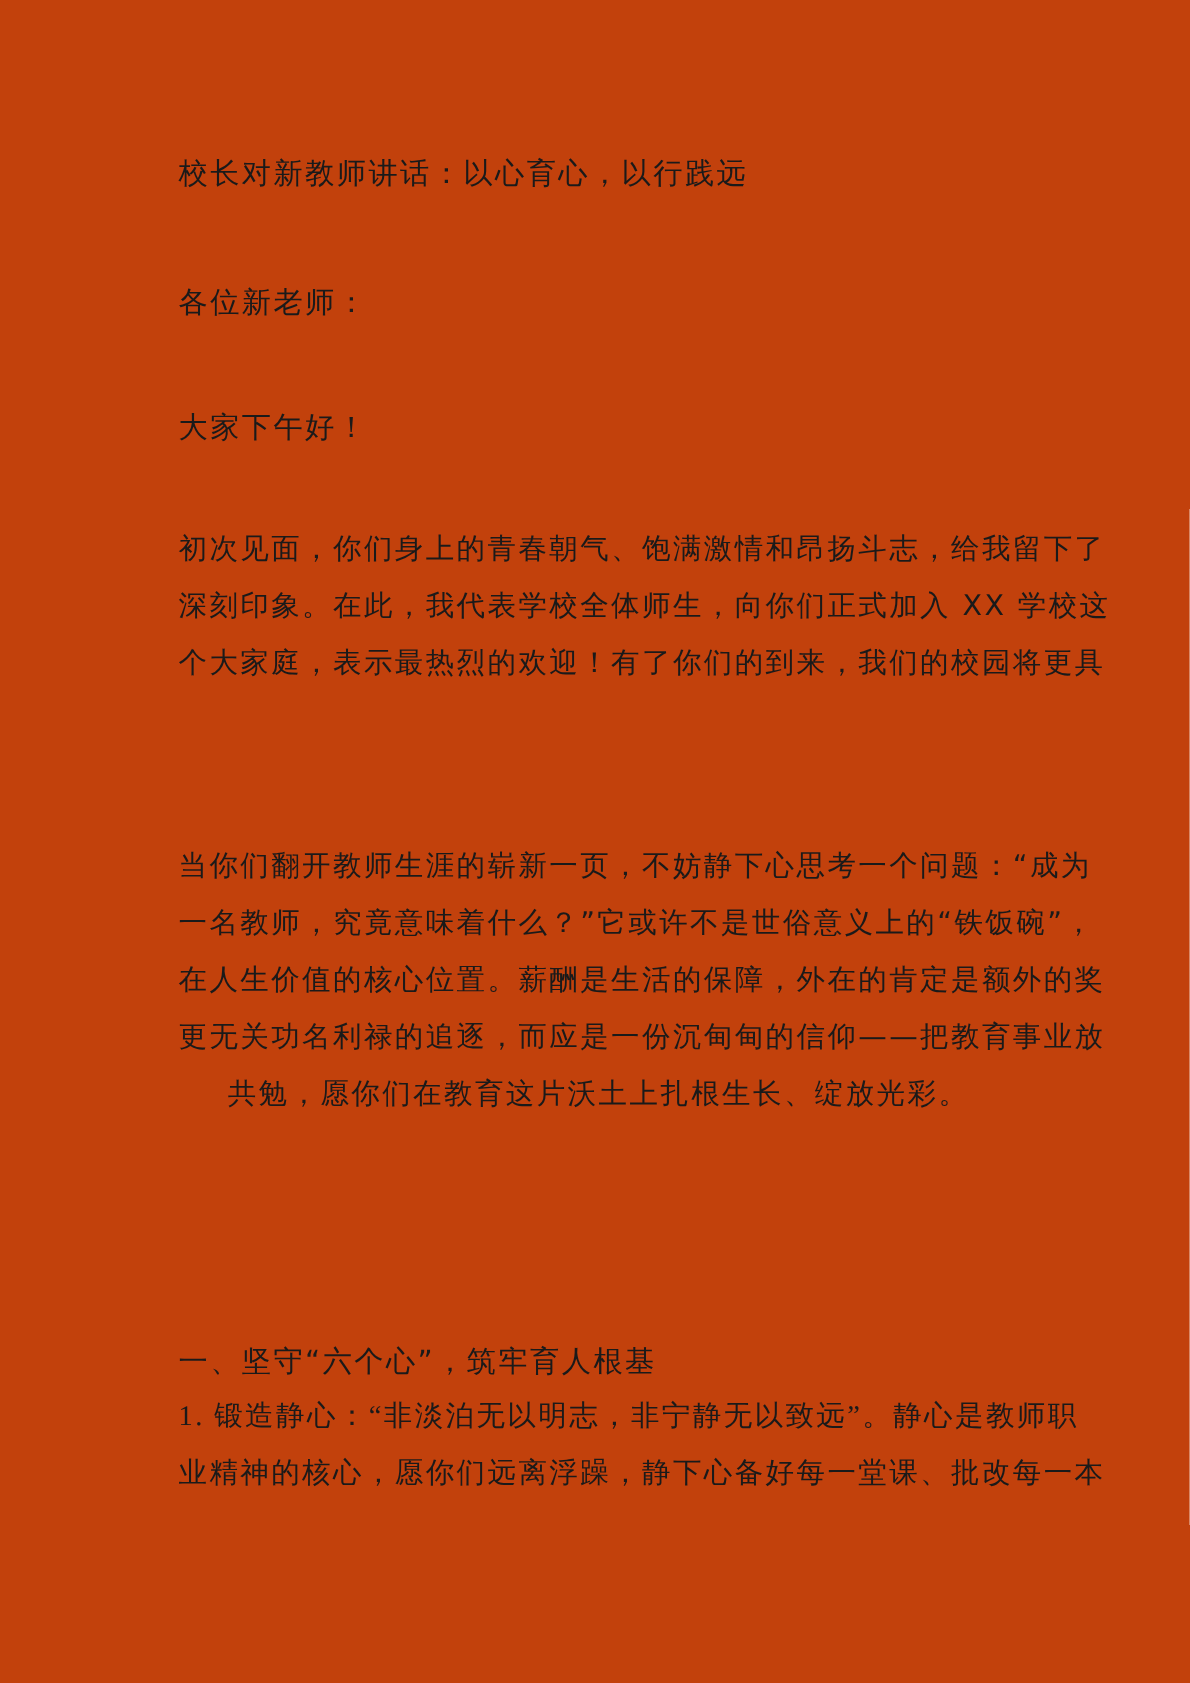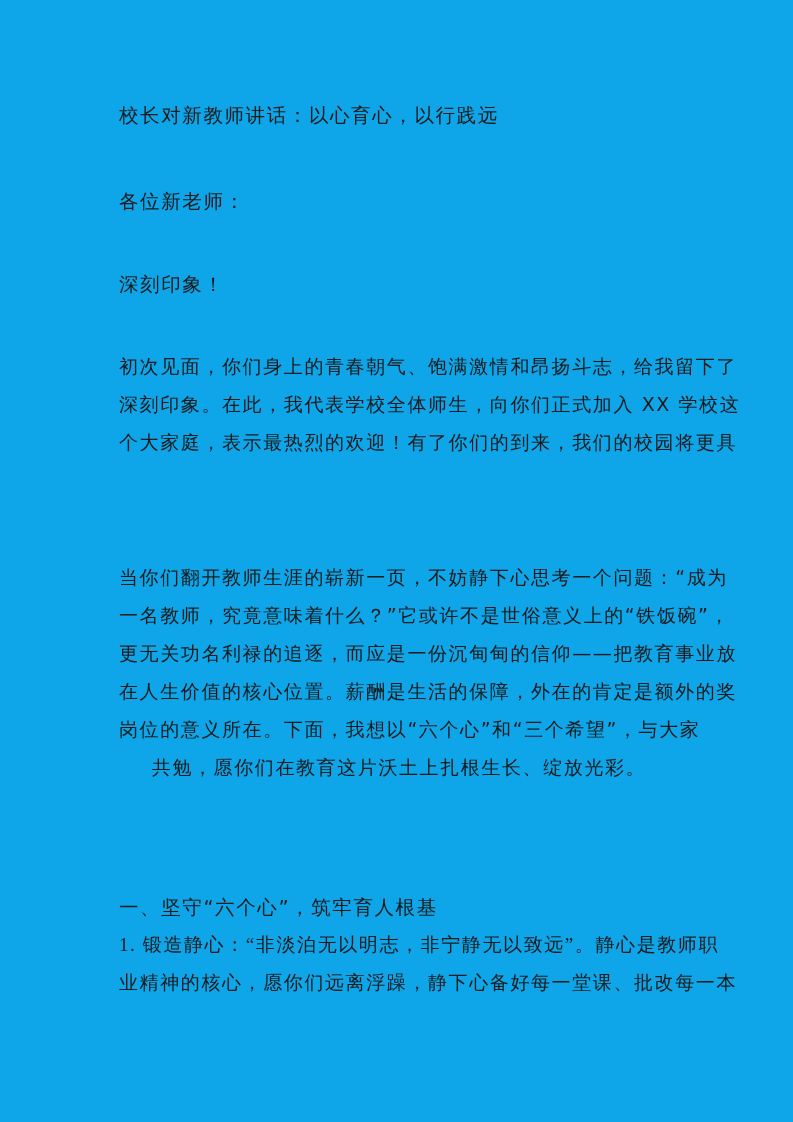--- a/index.html
+++ b/index.html
@@ -13,21 +13,21 @@
     position: relative;
     overflow: hidden;
     font-family: "DejaVu Sans", "Liberation Sans", sans-serif;
     color: #1a1a1a;
   }
   .page {
     position: absolute;
     left: 0; top: 0;
     width: 793px;
     height: 1122px;
-    background: #0ea5e9;
+    background: #c2410c;
   }
   .line {
     position: absolute;
     left: 119px;
     width: 560px;
     font-size: 19.5px;
     line-height: 24px;
     height: 24px;
     white-space: nowrap;
     letter-spacing: 1.6px;
@@ -49,34 +49,33 @@
 </style>
 </head>
 <body>
 
 <div class="page">
 
   <div class="line" style="top:104px;">校长对新教师讲话：以心育心，以行践远</div>
 
   <div class="line" style="top:190px;">各位新老师：</div>
 
-  <div class="line" style="top:273px;">深刻印象！</div>
+  <div class="line" style="top:273px;">大家下午好！</div>
 
   <div class="para" style="top:347px;">
     <span class="pl">初次见面，你们身上的青春朝气、饱满激情和昂扬斗志，给我留下了</span>
     <span class="pl">深刻印象。在此，我代表学校全体师生，向你们正式加入 XX 学校这</span>
     <span class="pl">个大家庭，表示最热烈的欢迎！有了你们的到来，我们的校园将更具</span>
   </div>
 
   <div class="para" style="top:558px;text-align:center;">
     <span class="pl">当你们翻开教师生涯的崭新一页，不妨静下心思考一个问题：“成为</span>
     <span class="pl">一名教师，究竟意味着什么？”它或许不是世俗意义上的“铁饭碗”，</span>
+    <span class="pl">在人生价值的核心位置。薪酬是生活的保障，外在的肯定是额外的奖</span>
     <span class="pl">更无关功名利禄的追逐，而应是一份沉甸甸的信仰——把教育事业放</span>
-    <span class="pl">在人生价值的核心位置。薪酬是生活的保障，外在的肯定是额外的奖</span>
-    <span class="pl">岗位的意义所在。下面，我想以“六个心”和“三个希望”，与大家</span>
     <span class="pl">共勉，愿你们在教育这片沃土上扎根生长、绽放光彩。</span>
   </div>
 
   <div class="line" style="top:896px;">一、坚守“六个心”，筑牢育人根基</div>
 
   <div class="para" style="top:926px;font-family:Liberation Serif, serif;">
     <span class="pl">1. 锻造静心：“非淡泊无以明志，非宁静无以致远”。静心是教师职</span>
     <span class="pl">业精神的核心，愿你们远离浮躁，静下心备好每一堂课、批改每一本</span>
   </div>
 

